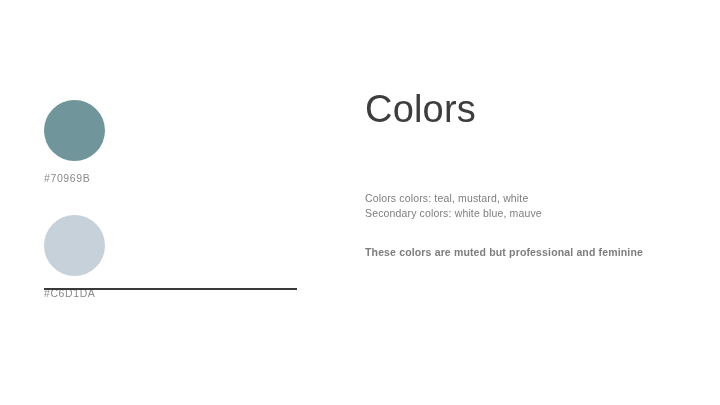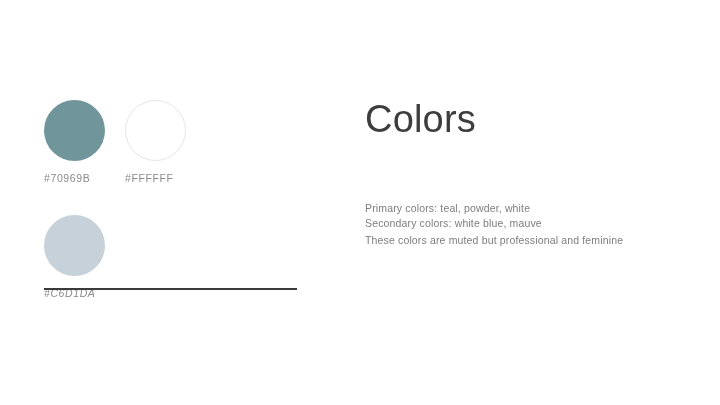--- a/index.html
+++ b/index.html
@@ -23,25 +23,24 @@
 
   
   .palette {
     position: absolute;
     left: 44px;
     top: 100px;
     width: 270px;
   }
   .swatch-row {
     display: flex;
-    gap: 20px;
+    gap: 35px;
   }
   .swatch-row + .swatch-row {
     margin-top: 31px;
-    font-style: italic;
   }
   .swatch {
     width: 61px;
     display: flex;
     flex-direction: column;
     align-items: flex-start;
   }
   .swatch-dot {
     width: 61px;
     height: 61px;
@@ -66,21 +65,21 @@
     top: 288px;
     width: 253px;
     height: 1.5px;
     background: #3a3a3a;
   }
 
   
   .content {
     position: absolute;
     left: 365px;
-    top: 100px;
+    top: 90px;
     width: 320px;
   }
   .heading {
     font-size: 38px;
     font-weight: 400;
     color: #3d3d3d;
     letter-spacing: 0.2px;
     line-height: 1.05;
     margin: 0;
     font-family: "Liberation Sans", sans-serif;
@@ -89,57 +88,54 @@
     margin-top: 61px;
   }
   .body-line {
     font-size: 10.5px;
     color: #7d7d7d;
     line-height: 15px;
     letter-spacing: 0.15px;
     white-space: nowrap;
   }
   .body-block.second {
-    margin-top: 2px;
+    margin-top: 24px;
+    font-weight: bold;
   }
 </style>
 </head>
 <body>
 
 <div class="slide">
 
   <div class="palette">
 
     <div class="swatch-row">
       <div class="swatch">
         <div class="swatch-dot" style="background:#70969B;"></div>
         <div class="swatch-label">#70969B</div>
-      </div>
-      <div class="swatch">
-        <div class="swatch-dot outlined" style="background:#FFFFFF;"></div>
-        <div class="swatch-label">#FFFFFF</div>
       </div>
     </div>
 
     <div class="swatch-row">
       <div class="swatch">
         <div class="swatch-dot" style="background:#C6D1DA;"></div>
         <div class="swatch-label">#C6D1DA</div>
       </div>
     </div>
 
   </div>
 
   <div class="divider"></div>
 
   <div class="content">
     <h1 class="heading">Colors</h1>
 
     <div class="body-block">
-      <div class="body-line">Primary colors: teal, powder, white</div>
+      <div class="body-line">Colors colors: teal, mustard, white</div>
       <div class="body-line">Secondary colors: white blue, mauve</div>
     </div>
 
     <div class="body-block second">
       <div class="body-line">These colors are muted but professional and feminine</div>
     </div>
   </div>
 
 </div>
 

